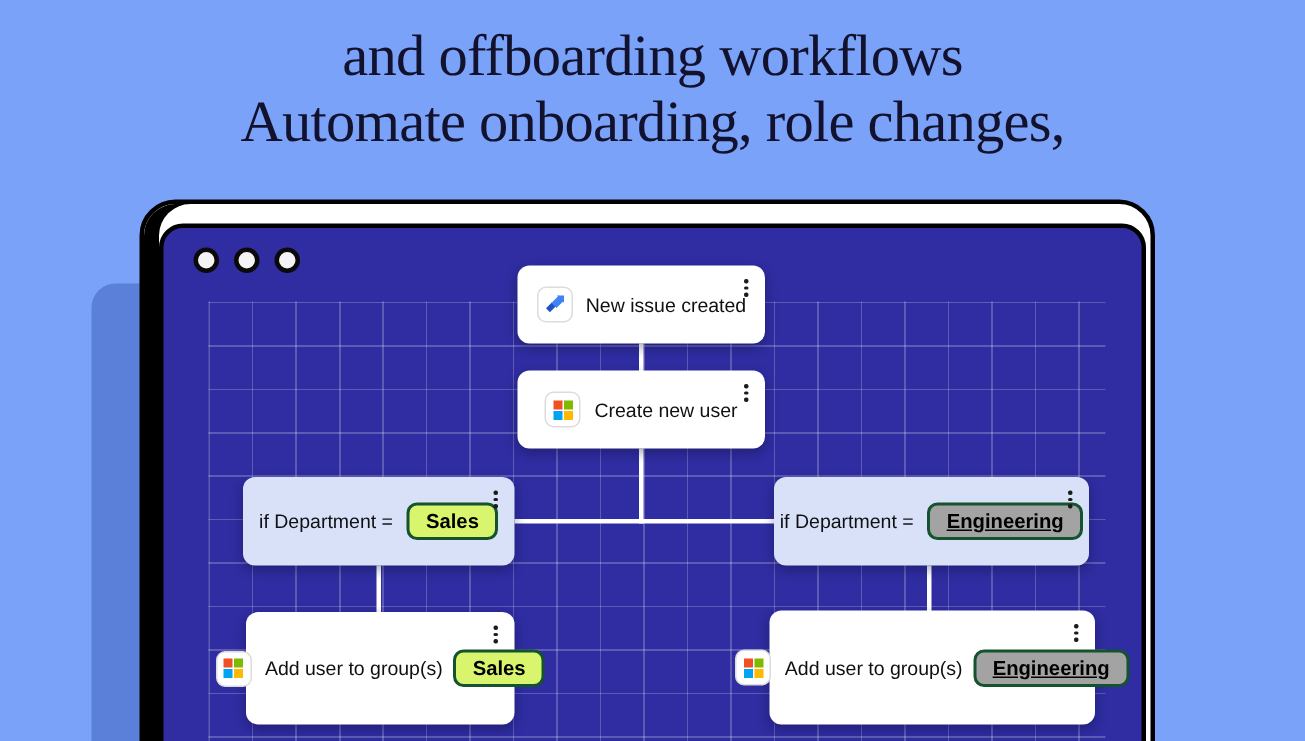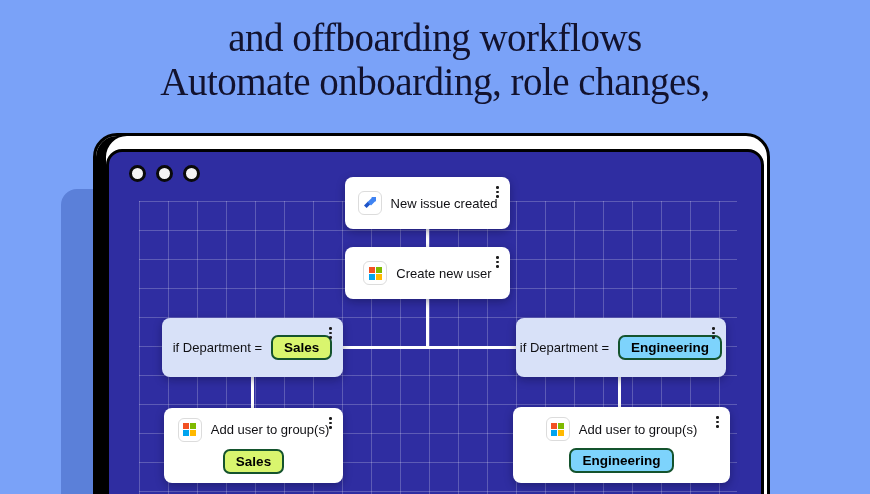--- a/index.html
+++ b/index.html
@@ -26,28 +26,28 @@
      background-image:
        repeating-linear-gradient(to right, rgba(255,255,255,0.22) 0 1px, transparent 1px 29px),
        repeating-linear-gradient(to bottom, rgba(255,255,255,0.22) 0 1px, transparent 1px 29px);}
   
   .overlay{position:absolute;left:0;top:0;width:870px;height:494px;}
   .conn{position:absolute;background:#fff;}
   .card{position:absolute;box-sizing:border-box;background:#fff;border-radius:8px;
         box-shadow:0 3px 8px rgba(8,8,40,.35);display:flex;align-items:center;
         justify-content:center;}
   .card.cond{background:#d8e1f8;}
-  .card.twolines{flex-direction:column;justify-content:center;gap:7px;}
+  .card.twolines{flex-direction:row;justify-content:center;gap:7px;}
   .row{display:flex;align-items:center;gap:9px;}
   .lbl{font-size:13px;color:#101014;font-weight:500;white-space:nowrap;}
   .cond .lbl{font-weight:400;}
   .badge{display:inline-block;border:2px solid #14532d;border-radius:7px;
          padding:3px 11px;font-size:13.5px;font-weight:700;color:#000;white-space:nowrap;}
   .badge.sales{background:#d9f56e;}
-  .badge.eng{background:#7dd3fc;}
+  .badge.eng{background:#a3a3a3;text-decoration:underline;}
   .kebab{position:absolute;top:7px;right:9px;display:flex;flex-direction:column;
          gap:2px;align-items:center;cursor:pointer;padding:2px;}
   .kebab i{width:2.6px;height:2.6px;border-radius:50%;background:#1c1c1c;display:block;}
   .appicon{width:24px;height:24px;box-sizing:border-box;border:1px solid #dcdcdc;
            border-radius:6px;background:#fff;display:flex;align-items:center;
            justify-content:center;flex:0 0 auto;}
   .msgrid{width:13px;height:13px;display:grid;grid-template-columns:6px 6px;
           grid-template-rows:6px 6px;gap:1px;}
   .msgrid b{display:block;}
   .ms1{background:#f25022;} .ms2{background:#7fba00;}

